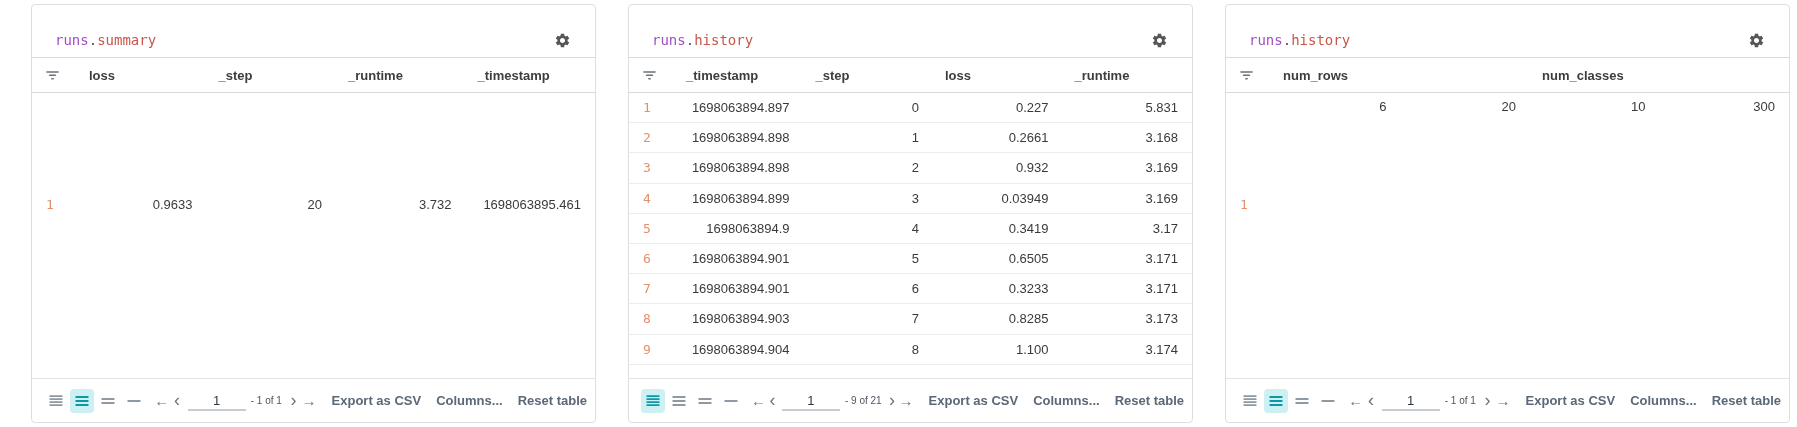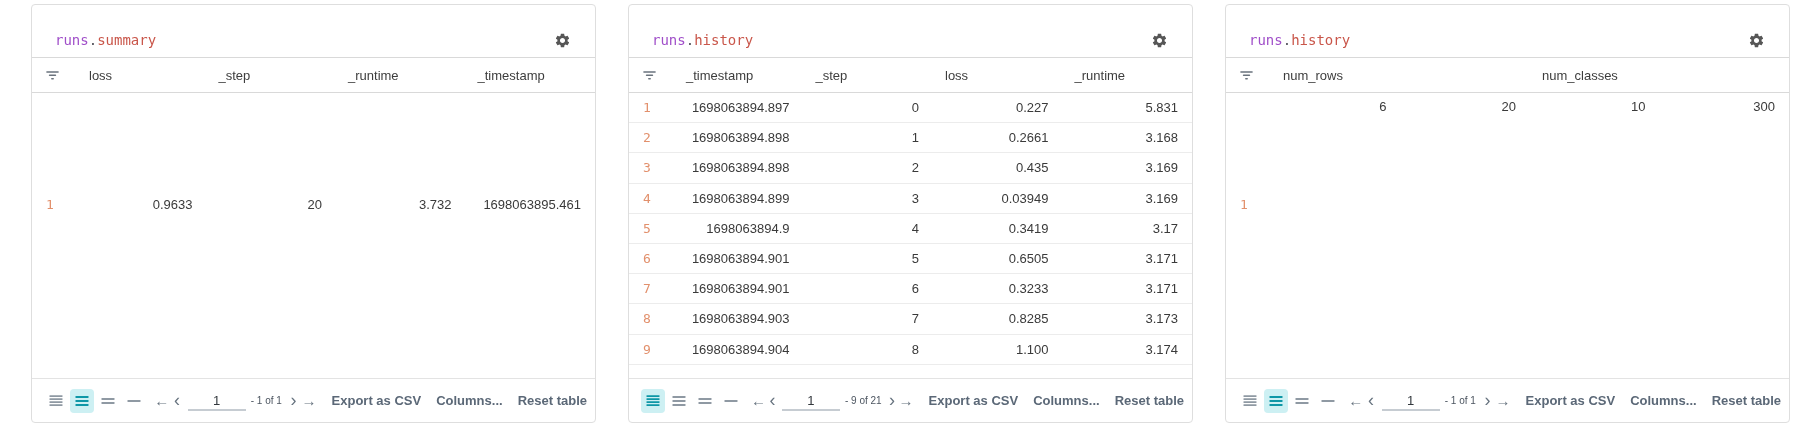--- a/index.html
+++ b/index.html
@@ -8,21 +8,21 @@
   .panel{flex:1 1 0;min-width:0;background:#fff;border:1px solid #dedede;border-radius:4px;display:flex;flex-direction:column;overflow:hidden;margin-left:24px;}
   .panel-head{display:flex;align-items:center;justify-content:space-between;padding:26px 24px 8px 23px;}
   .panel-title{font-family:"DejaVu Sans Mono","Liberation Mono",monospace;font-size:14px;line-height:18px;white-space:nowrap;}
   .t-prefix{color:var(--c-title-prefix,#a04fc9);}
   .t-dot{color:var(--c-title-dot,#52525b);}
   .t-name{color:var(--c-title-name,#c9564a);}
   .gear-btn{background:none;border:0;padding:0;margin:0;cursor:pointer;height:18px;width:18px;display:flex;align-items:center;justify-content:center;}
   .header-row{display:flex;align-items:stretch;height:34px;border-top:1px solid #d9d9d9;border-bottom:1px solid #d9d9d9;flex:0 0 auto;}
   .icell{flex:0 0 45px;display:flex;align-items:center;padding-left:13px;box-sizing:border-box;}
   .fbtn{background:none;border:0;padding:0;cursor:pointer;display:flex;align-items:center;}
-  .hcell{flex:1 1 0;min-width:0;display:flex;align-items:center;padding-left:12px;font-size:13px;font-weight:normal;color:var(--c-header,#3d3d3d);white-space:nowrap;overflow:hidden;cursor:pointer;}
+  .hcell{flex:1 1 0;min-width:0;display:flex;align-items:center;padding-left:12px;font-size:13px;font-weight:bold;color:var(--c-header,#3d3d3d);white-space:nowrap;overflow:hidden;cursor:pointer;}
   .tbody{flex:1 1 auto;overflow:hidden;}
   .trow{display:flex;align-items:center;height:30.2px;box-sizing:border-box;border-bottom:1px solid #ececec;}
   .trow .idx{flex:0 0 45px;box-sizing:border-box;padding-left:14px;font-family:"DejaVu Sans Mono","Liberation Mono",monospace;font-size:13px;color:var(--c-index,#e2906c);}
   .trow .cell{flex:1 1 0;min-width:0;text-align:right;padding-right:14px;font-size:13px;color:var(--c-cell,#3a3a3a);white-space:nowrap;overflow:hidden;}
   .trow.tall{height:222px;border-bottom:0;}
   .trow.tall-top{align-items:flex-start;}
   .trow.tall-top .idx{align-self:center;}
   .trow.tall-top .cell{padding-top:6px;}
   .toolbar{flex:0 0 44px;display:flex;align-items:center;border-top:1px solid #e3e3e3;padding:0 8px 0 12px;box-sizing:border-box;overflow:hidden;}
   .density{display:flex;align-items:center;gap:2px;margin-right:8px;}
@@ -153,21 +153,21 @@
           <span class="idx">2</span>
           <span class="cell">1698063894.898</span>
           <span class="cell">1</span>
           <span class="cell">0.2661</span>
           <span class="cell">3.168</span>
         </div>
         <div class="trow">
           <span class="idx">3</span>
           <span class="cell">1698063894.898</span>
           <span class="cell">2</span>
-          <span class="cell">0.435</span>
+          <span class="cell">0.932</span>
           <span class="cell">3.169</span>
         </div>
         <div class="trow">
           <span class="idx">4</span>
           <span class="cell">1698063894.899</span>
           <span class="cell">3</span>
           <span class="cell">0.03949</span>
           <span class="cell">3.169</span>
         </div>
         <div class="trow">

